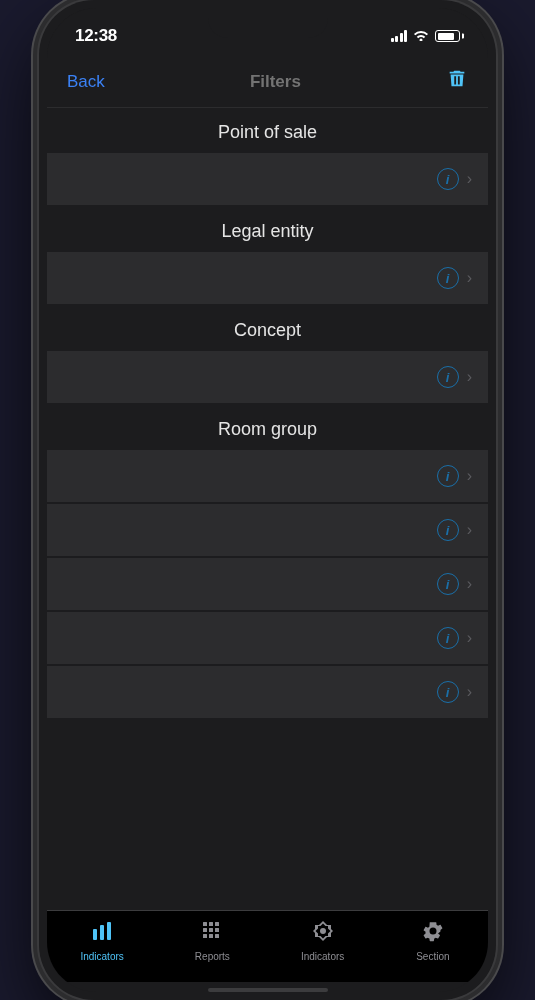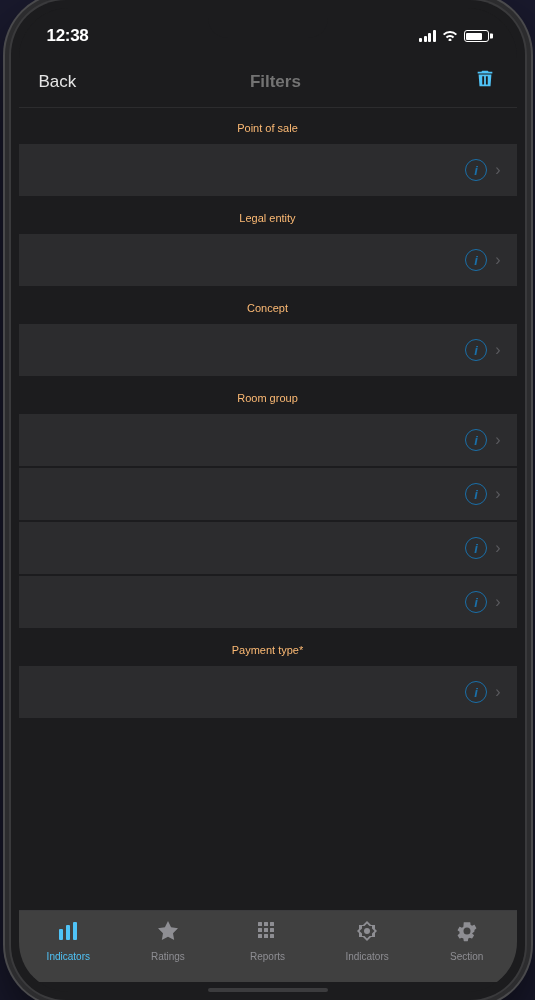--- a/index.html
+++ b/index.html
@@ -7,21 +7,21 @@
     body {
       background: #1a1a2e;
       display: flex;
       justify-content: center;
       align-items: center;
       min-height: 100vh;
       font-family: -apple-system, BlinkMacSystemFont, 'Helvetica Neue', sans-serif;
     }
 
     .phone-frame {
-      width: 514px;
+      width: 457px;
       height: 1000px;
       background: #1c1c1e;
       border-radius: 55px;
       position: relative;
       box-shadow:
         0 0 0 2px #3a3a3c,
         0 0 0 6px #2c2c2e,
         0 0 0 8px #4a4a4c,
         0 30px 80px rgba(0,0,0,0.8);
       overflow: hidden;
@@ -150,21 +150,21 @@
     .nav-bar {
       background: #1c1c1e;
       padding: 10px 20px 12px;
       display: flex;
       justify-content: space-between;
       align-items: center;
       border-bottom: 0.5px solid #2c2c2e;
     }
 
     .nav-back {
-      color: #e5e5e5;
+      color: #3b82f6;
       font-size: 17px;
       font-weight: 400;
       cursor: pointer;
     }
 
     .nav-title {
       color: #737373;
       font-size: 17px;
       font-weight: 600;
     }
@@ -182,22 +182,22 @@
       background: #1c1c1e;
     }
 
     .content::-webkit-scrollbar { display: none; }
 
     .filter-section {
       margin-bottom: 0;
     }
 
     .filter-label {
-      color: #fdba74;
-      font-size: 11px;
+      color: #e5e5e5;
+      font-size: 18px;
       font-weight: 400;
       text-align: center;
       padding: 14px 20px 10px;
     }
 
     .filter-row {
       background: #2c2c2e;
       margin: 0 0 2px;
       height: 52px;
       display: flex;
@@ -223,21 +223,21 @@
     }
 
     .chevron-icon {
       color: #5a5a5e;
       font-size: 16px;
       font-weight: 300;
     }
 
     
     .tab-bar {
-      background: #404040;
+      background: #000000;
       border-top: 0.5px solid #3c3c3e;
       padding: 8px 0 20px;
       display: flex;
       justify-content: space-around;
       align-items: flex-start;
     }
 
     .tab-item {
       display: flex;
       flex-direction: column;
@@ -368,21 +368,20 @@
       </div>
 
       <div class="filter-section">
         <div class="filter-row">
           <div class="info-icon">i</div>
           <span class="chevron-icon">›</span>
         </div>
       </div>
 
       <div class="filter-section">
-        <div class="filter-label">Payment type*</div>
         <div class="filter-row">
           <div class="info-icon">i</div>
           <span class="chevron-icon">›</span>
         </div>
       </div>
 
     </div>
 
     <div class="tab-bar">
 
@@ -390,28 +389,20 @@
         <span class="tab-icon">
           <svg width="24" height="24" viewBox="0 0 24 24" fill="#4fc3f7">
             <rect x="3" y="10" width="4" height="11" rx="1"></rect>
             <rect x="10" y="6" width="4" height="15" rx="1"></rect>
             <rect x="17" y="3" width="4" height="18" rx="1"></rect>
           </svg>
         </span>
         <span class="tab-label">Indicators</span>
       </div>
 
-      <div class="tab-item">
-        <span class="tab-icon">
-          <svg width="24" height="24" viewBox="0 0 24 24" fill="#8e8e93">
-            <path d="M12 2l3.09 6.26L22 9.27l-5 4.87 1.18 6.88L12 17.77l-6.18 3.25L7 14.14 2 9.27l6.91-1.01L12 2z"></path>
-          </svg>
-        </span>
-        <span class="tab-label">Ratings</span>
-      </div>
 
       <div class="tab-item">
         <span class="tab-icon">
           <svg width="24" height="24" viewBox="0 0 24 24" fill="#8e8e93">
             <rect x="3" y="3" width="4" height="4" rx="0.5"></rect>
             <rect x="9" y="3" width="4" height="4" rx="0.5"></rect>
             <rect x="15" y="3" width="4" height="4" rx="0.5"></rect>
             <rect x="3" y="9" width="4" height="4" rx="0.5"></rect>
             <rect x="9" y="9" width="4" height="4" rx="0.5"></rect>
             <rect x="15" y="9" width="4" height="4" rx="0.5"></rect>

